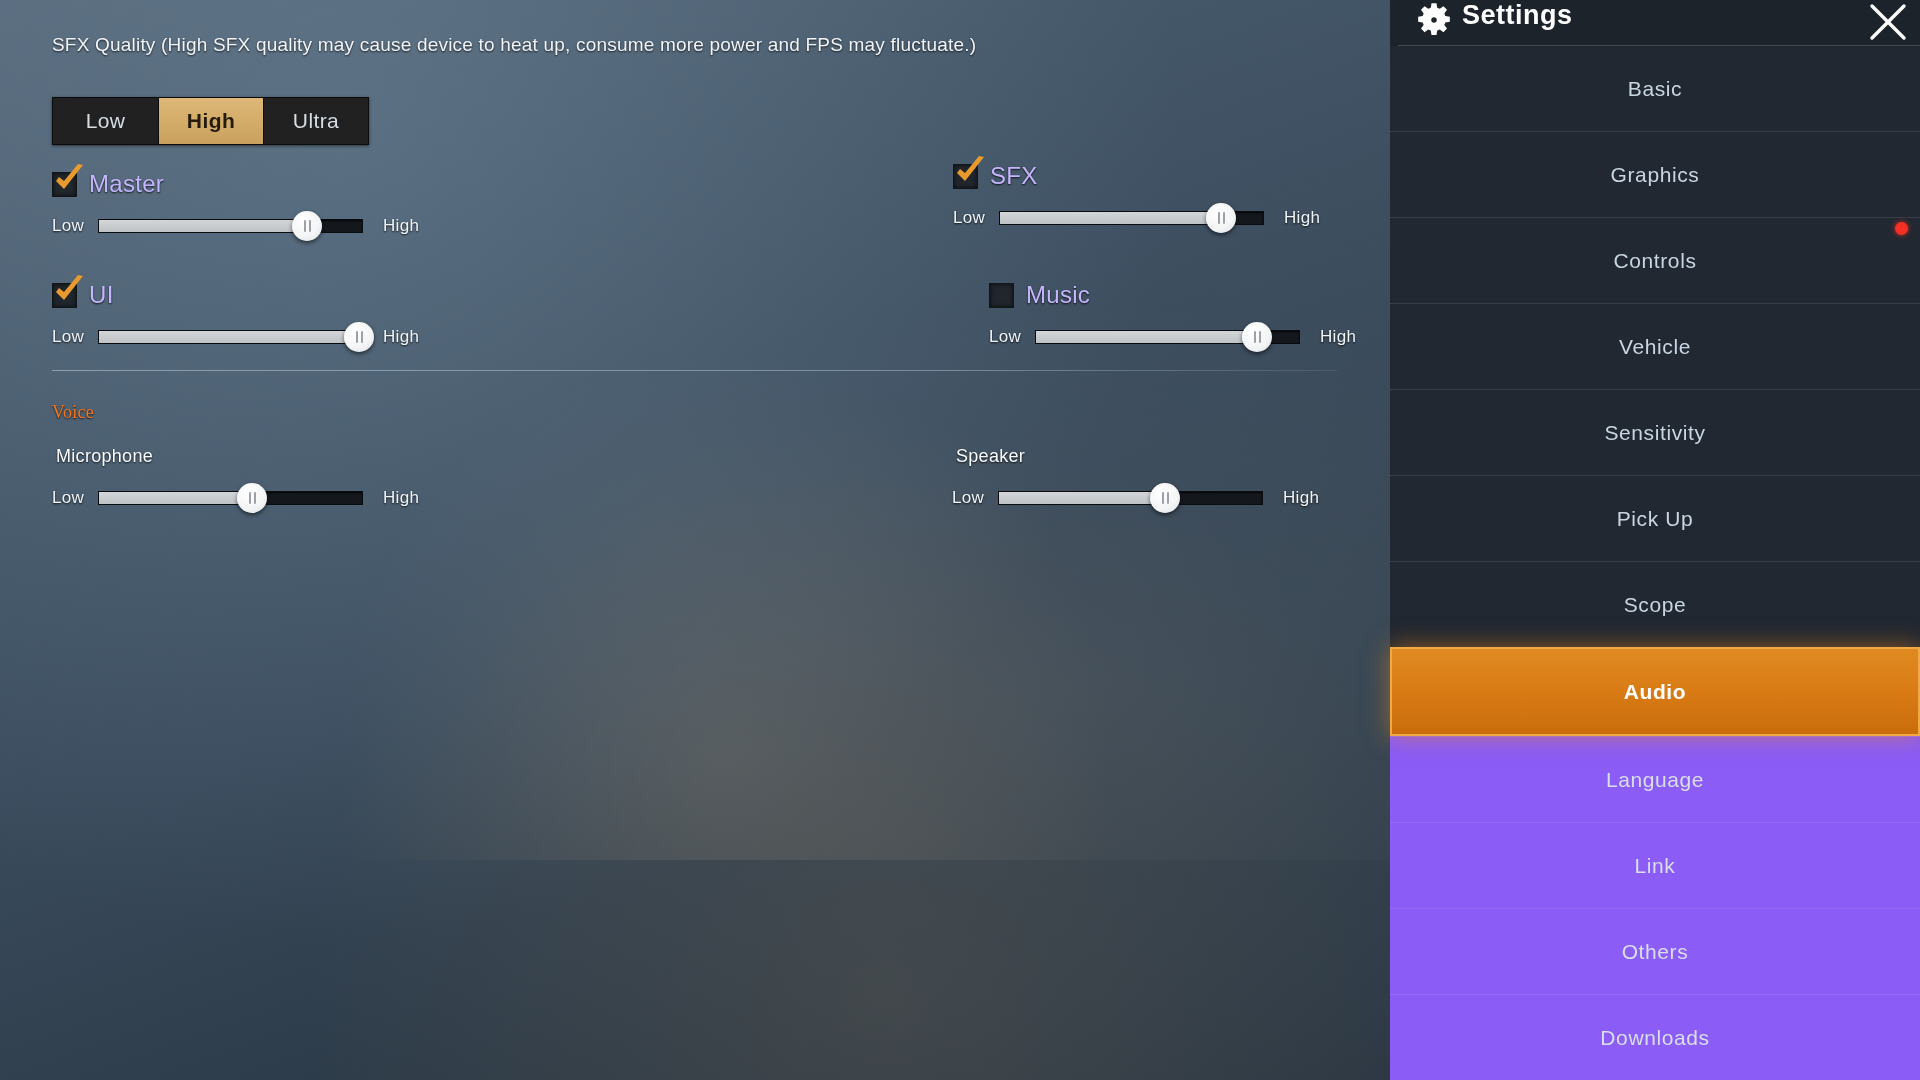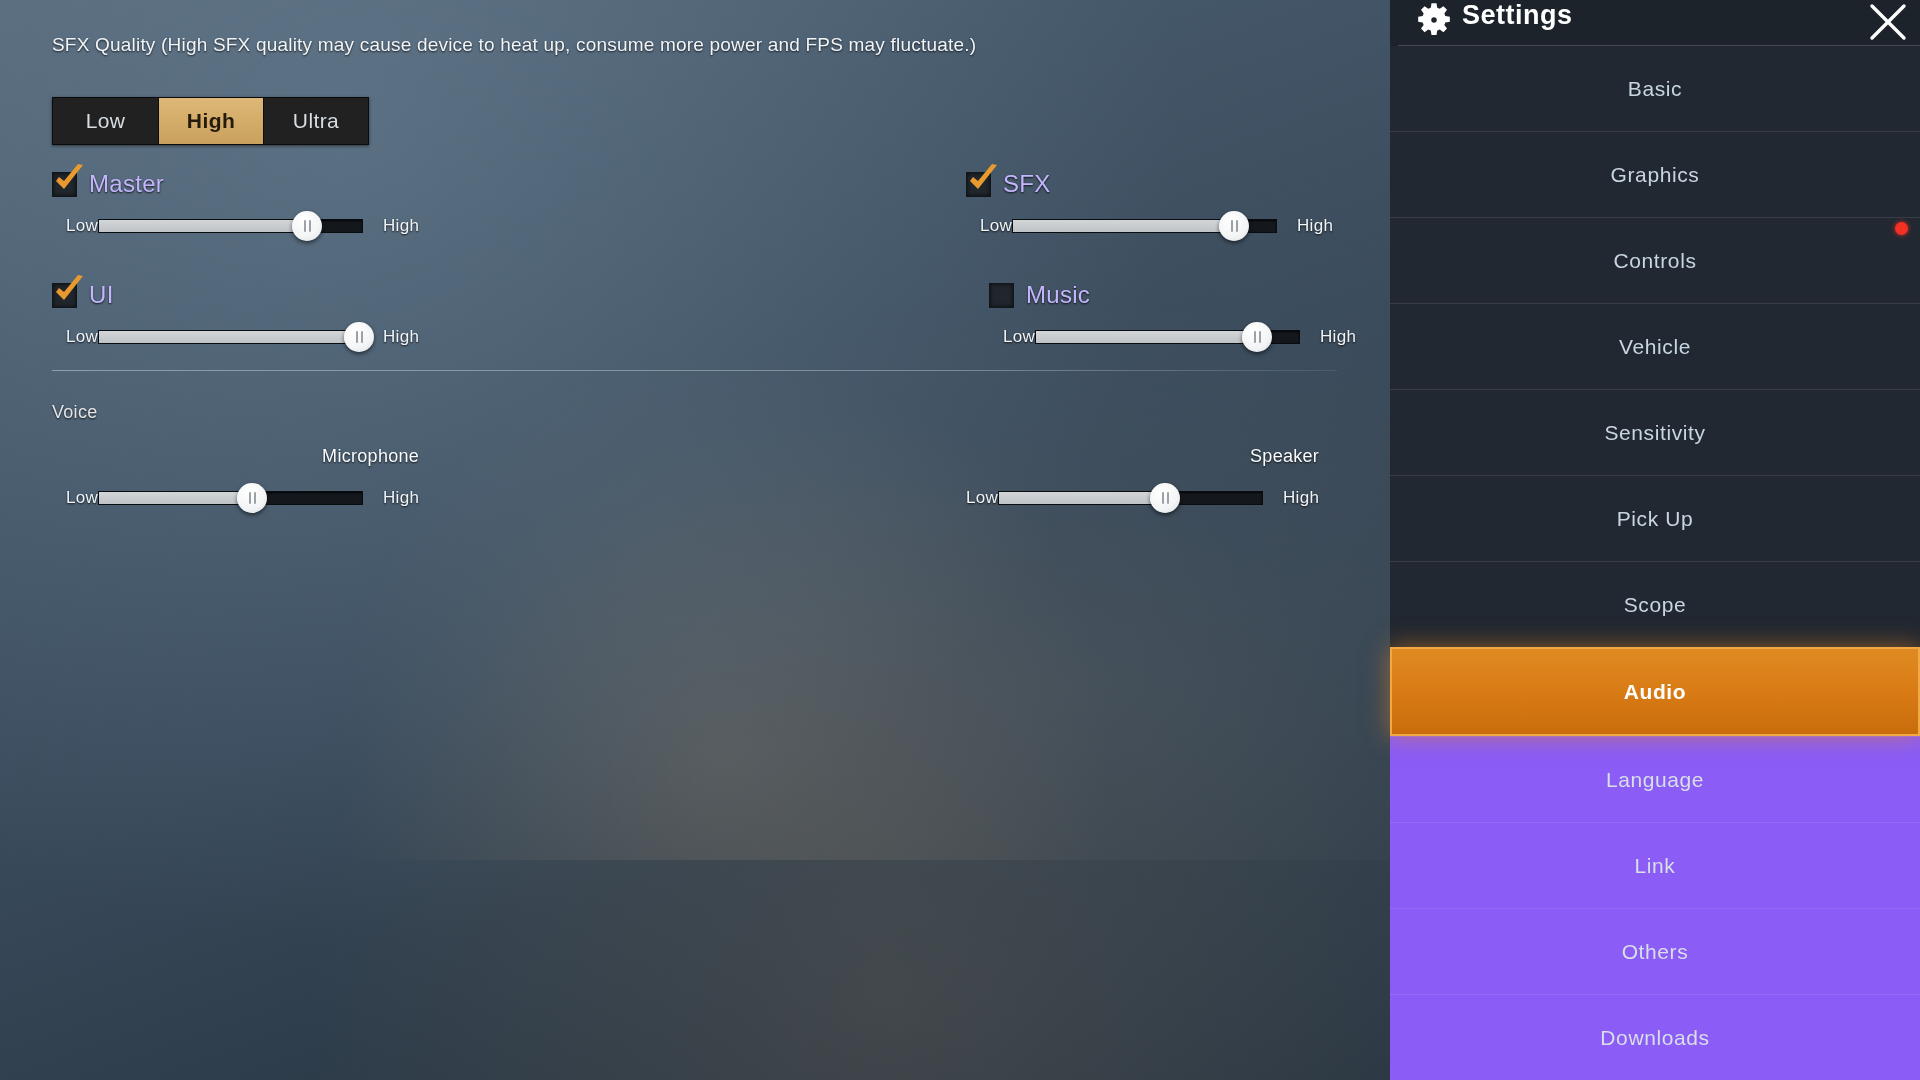--- a/index.html
+++ b/index.html
@@ -25,21 +25,20 @@
     background:
       radial-gradient(ellipse at 52% 88%, rgba(180,160,130,0.18) 0%, rgba(180,160,130,0) 38%),
       radial-gradient(ellipse at 78% 80%, rgba(150,150,150,0.10) 0%, rgba(150,150,150,0) 40%);
   }
 
   
   #panel {
     position:absolute; left:28px; top:6px;
     width:1336px; height:852px;
     z-index:3;
-    text-align:right;
   }
 
   .desc {
     position:absolute; left:24px; top:28px;
     font-size:19px; color:#f2f5f8; letter-spacing:.2px;
     text-shadow:0 1px 2px rgba(0,0,0,.75);
     white-space:nowrap;
     font-stretch:condensed;
   }
 
@@ -122,22 +121,23 @@
   .knob::after  { left:17px; }
 
   
   .divider {
     position:absolute; left:24px; top:364px;
     width:1285px; height:1px;
     background:linear-gradient(90deg, rgba(190,205,218,.55) 0%, rgba(190,205,218,.45) 70%, rgba(190,205,218,.12) 100%);
   }
   .section-title {
     position:absolute; left:24px; top:396px;
-    font-size:18px; color:#e5e5e5; letter-spacing:.3px;
+    font-size:18px; color:#f97316; letter-spacing:.3px;
     text-shadow:0 1px 2px rgba(0,0,0,.8);
+    font-family:Liberation Serif, serif;
   }
   .sub-label {
     font-size:18px; color:#fafcfe; letter-spacing:.3px;
     text-shadow:0 1px 2px rgba(0,0,0,.8);
   }
 
   
   #sidebar {
     position:absolute; right:0; top:0;
     width:530px; height:1080px;
@@ -217,21 +217,21 @@
     <div class="slider-row" style="margin-top:12px;">
       <span class="end-label">Low</span>
       <span class="track" id="tr-master">
         <span class="fill" style="width: 79%;"></span>
           <span class="knob" style="left: 79%;"></span>
       </span>
       <span class="end-label right">High</span>
     </div>
   </div>
 
-  <div class="col-right" style="top:165px;margin-left:13px;">
+  <div class="col-right" style="top:157px;">
     <div class="ck-row">
       <span class="checkbox" id="ck-sfx">
         <svg class="tick" viewBox="0 0 34 32">
           <path d="M4 17 L12 25 L31 1 L26 0 L12 17 L7 13 Z" fill="#e89a2e"></path>
         </svg>
       </span>
       <span class="ck-label">SFX</span>
     </div>
     <div class="slider-row" style="margin-top:12px;">
       <span class="end-label">Low</span>

